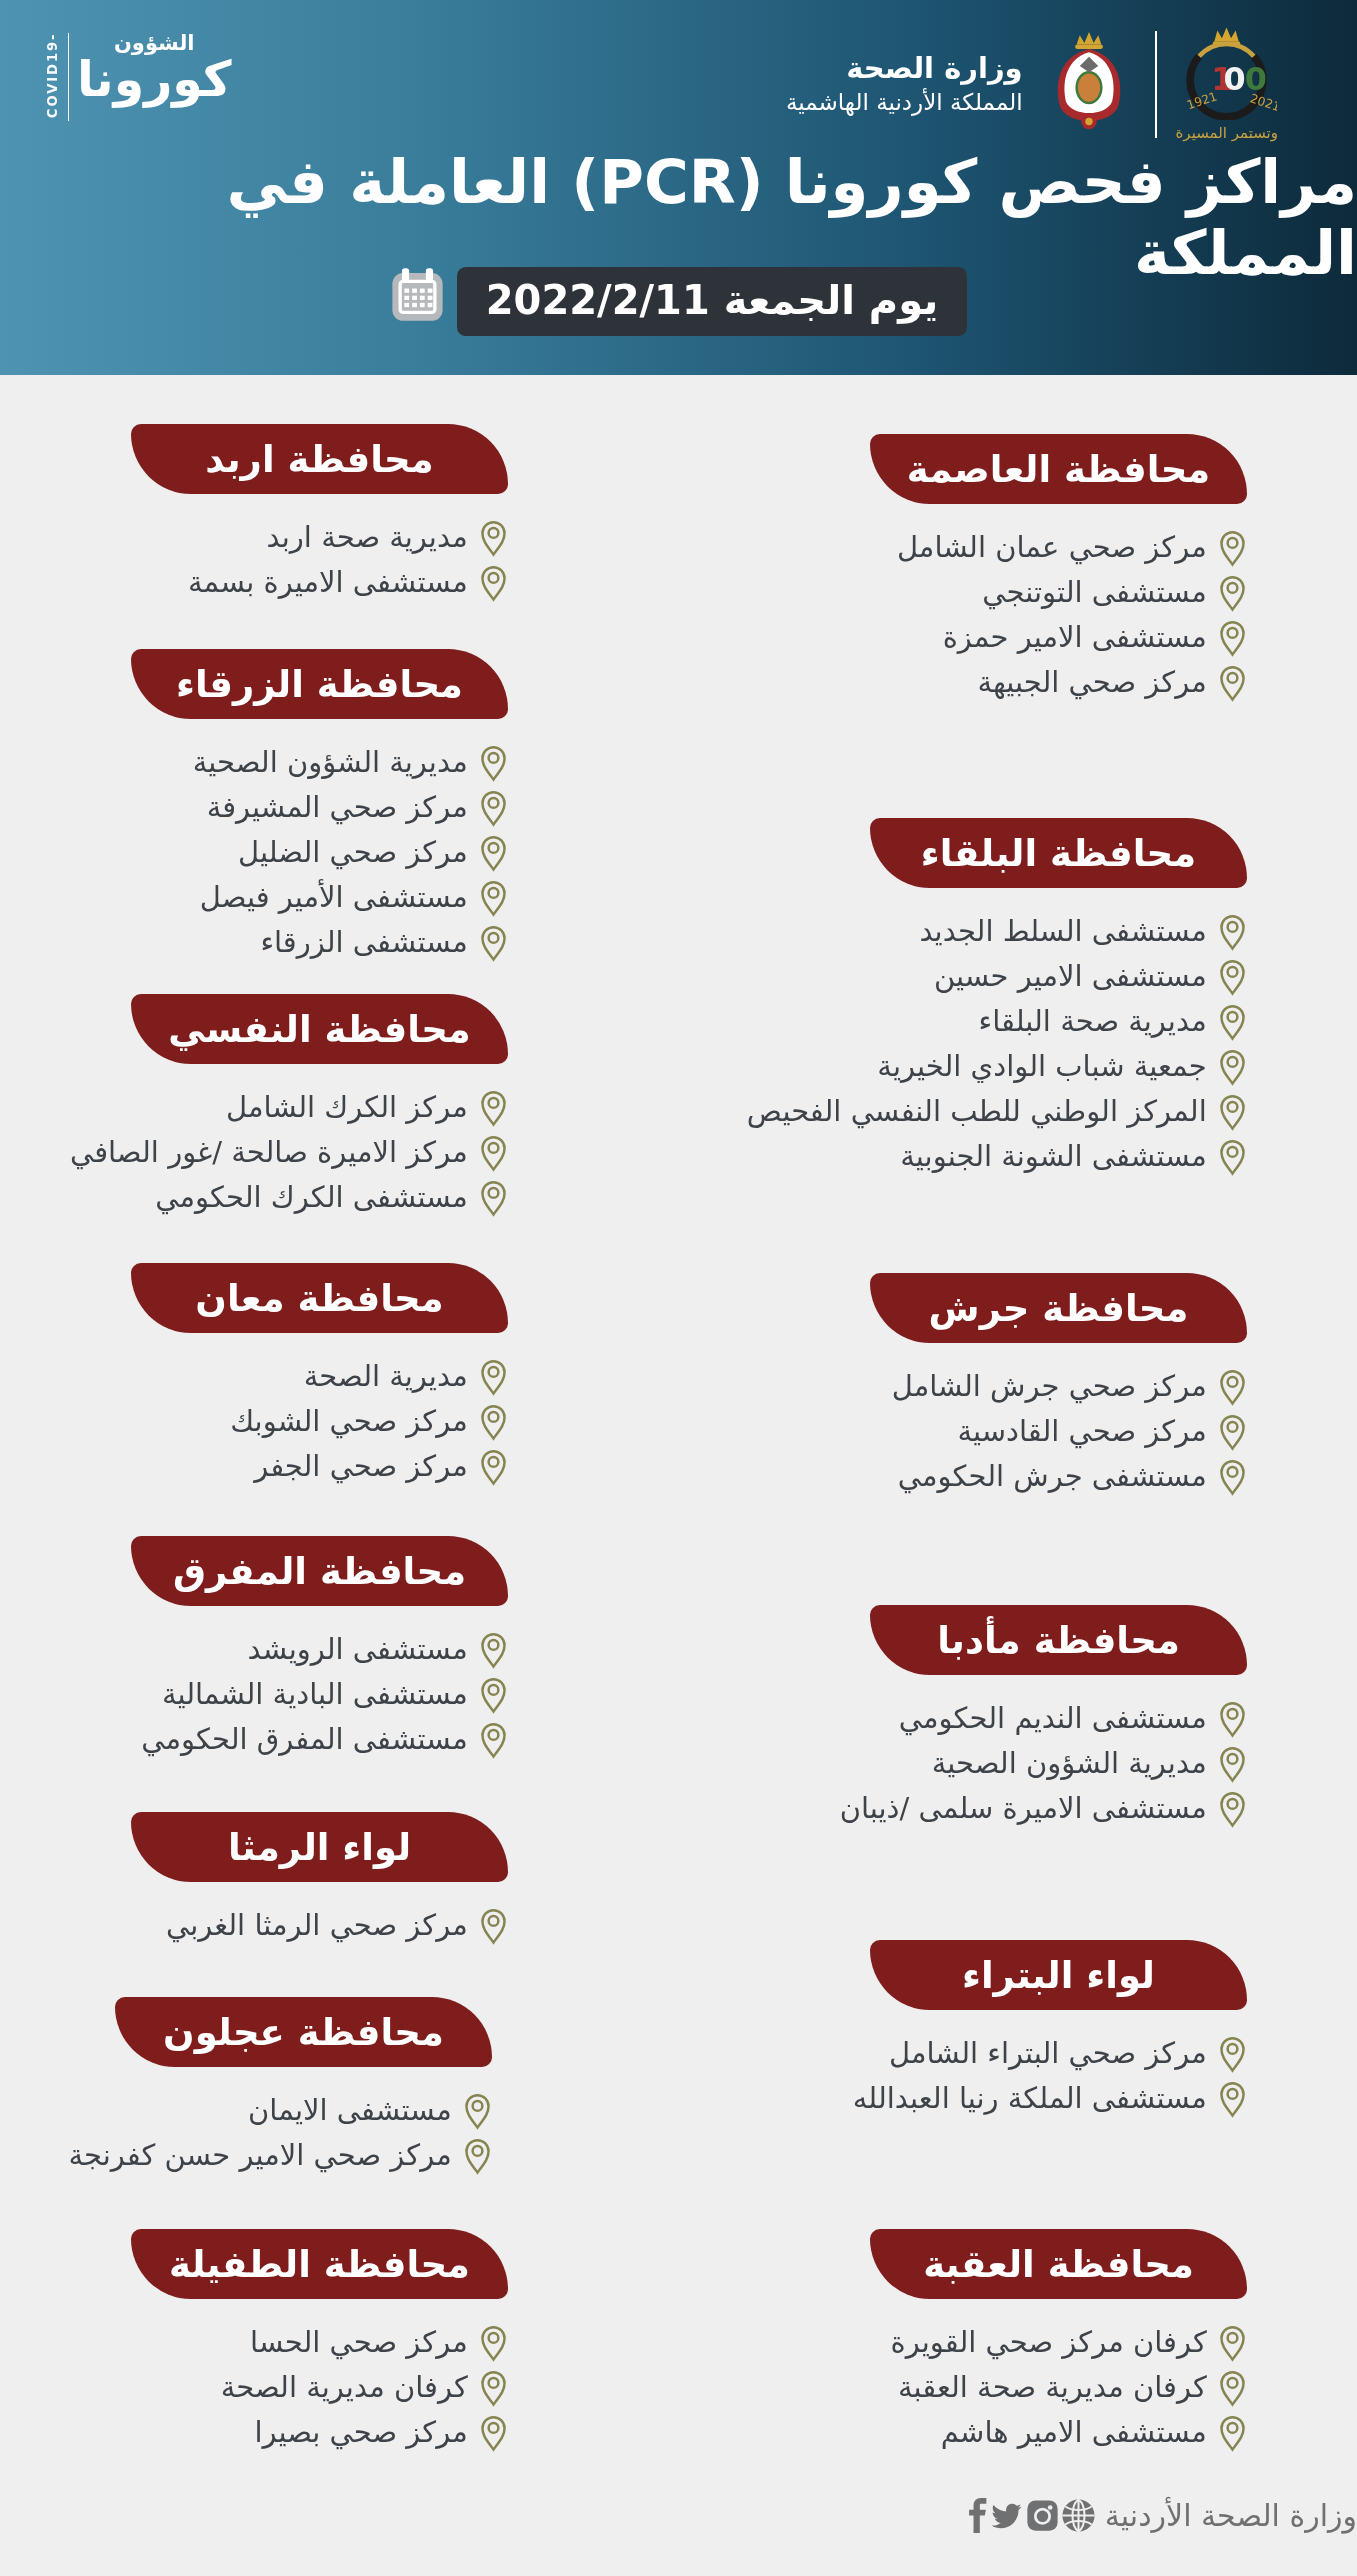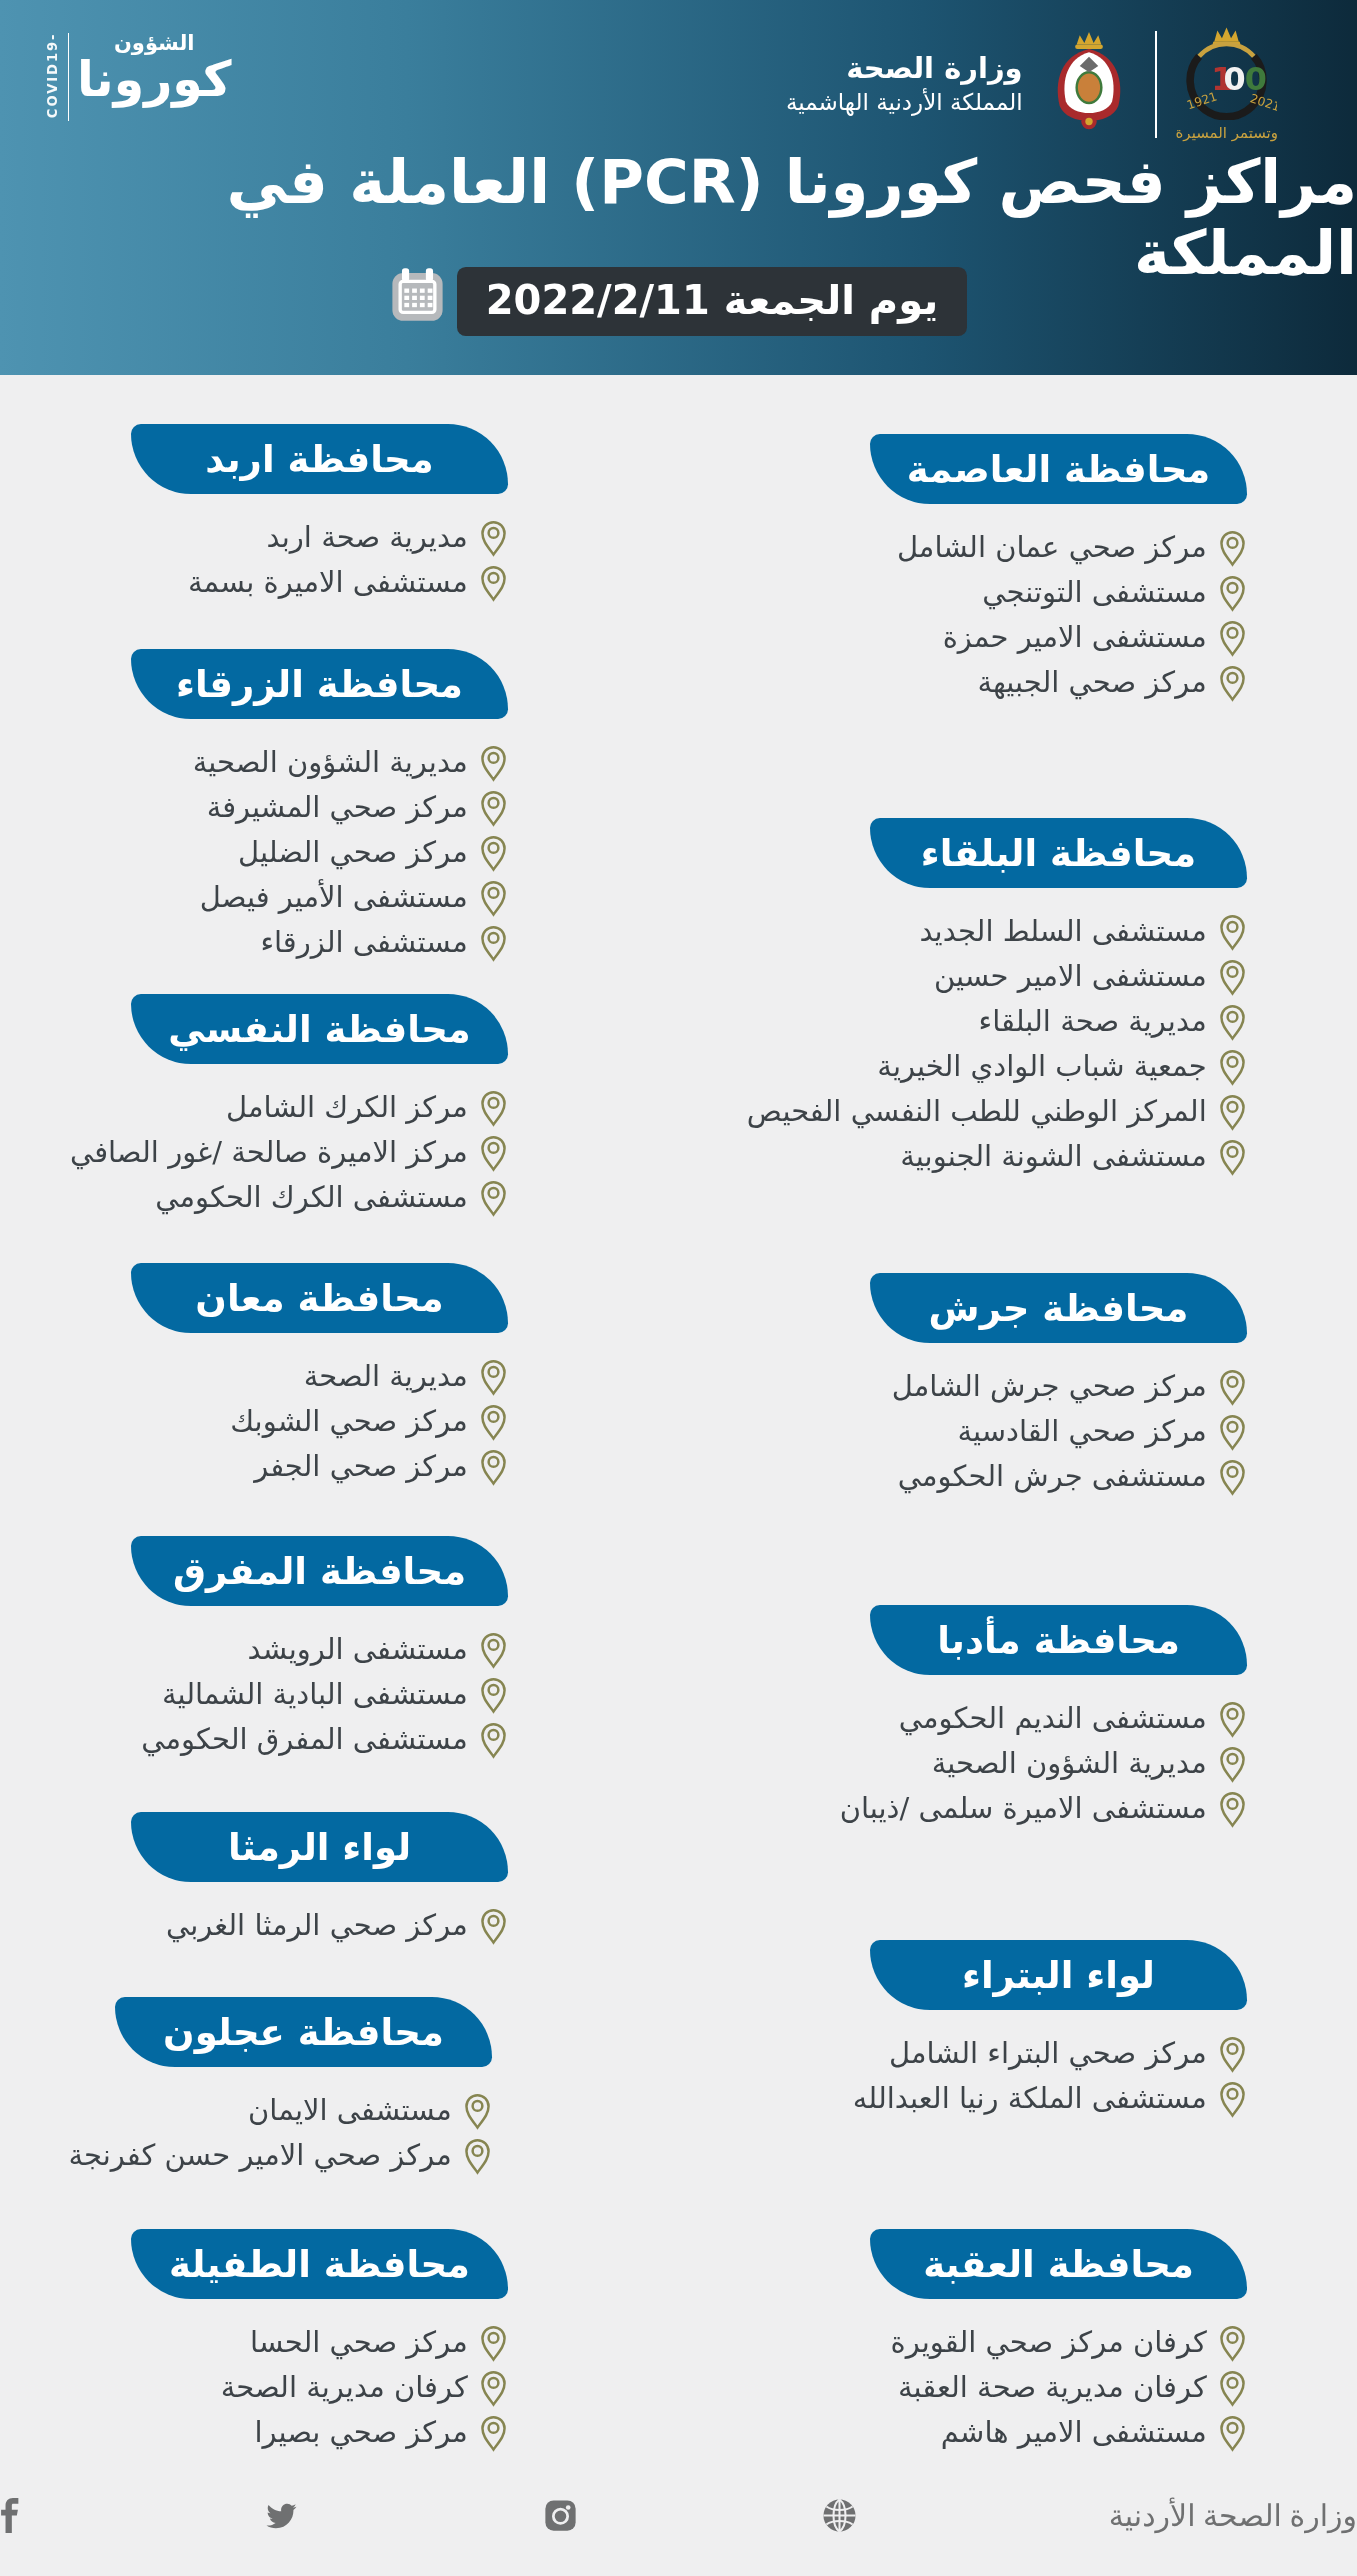--- a/index.html
+++ b/index.html
@@ -62,41 +62,41 @@
     direction:rtl;
     background:#2d3338;color:#fff;
     font-size:40px;font-weight:bold;
     padding:10px 29px 12.6px 29px;border-radius:8.8px;line-height:1.15;
   }
 
   
   .gov{position:absolute;width:377px;}
   .banner{
     width:377px;height:70px;
-    background:#0369a1;color:#fff;
+    background:#7f1d1d;color:#fff;
     display:flex;align-items:center;justify-content:center;
     font-size:37px;font-weight:bold;direction:rtl;
     border-radius:11.3px 69px 11.3px 69px;
   }
   ul.items{
     list-style:none;margin:21.4px 0 0 0;padding:0;
     direction:rtl;
   }
   ul.items li{
     display:flex;align-items:center;gap:11.3px;
     height:45px;white-space:nowrap;
   }
   .pin{width:29px;height:38px;color:#868551;flex:0 0 auto;}
   .lbl{font-size:29px;color:#3d4348;line-height:1;}
 
   
   .footer{
     position:absolute;top:2498px;left:0;width:100%;
-    display:flex;justify-content:space-between;align-items:center;gap:2px;
-    direction:ltr;color:#6f7071;font-family:Liberation Serif, serif;
+    display:flex;justify-content:flex-end;align-items:center;gap:2px;
+    direction:ltr;color:#6f7071;
   }
   .footer svg{display:block;}
   .footer-text{font-size:30px;color:#6f7071;direction:rtl;margin-left:6.3px;}
 </style>
 </head>
 <body>
 
 <div class="page">
 
   <header class="hero">

